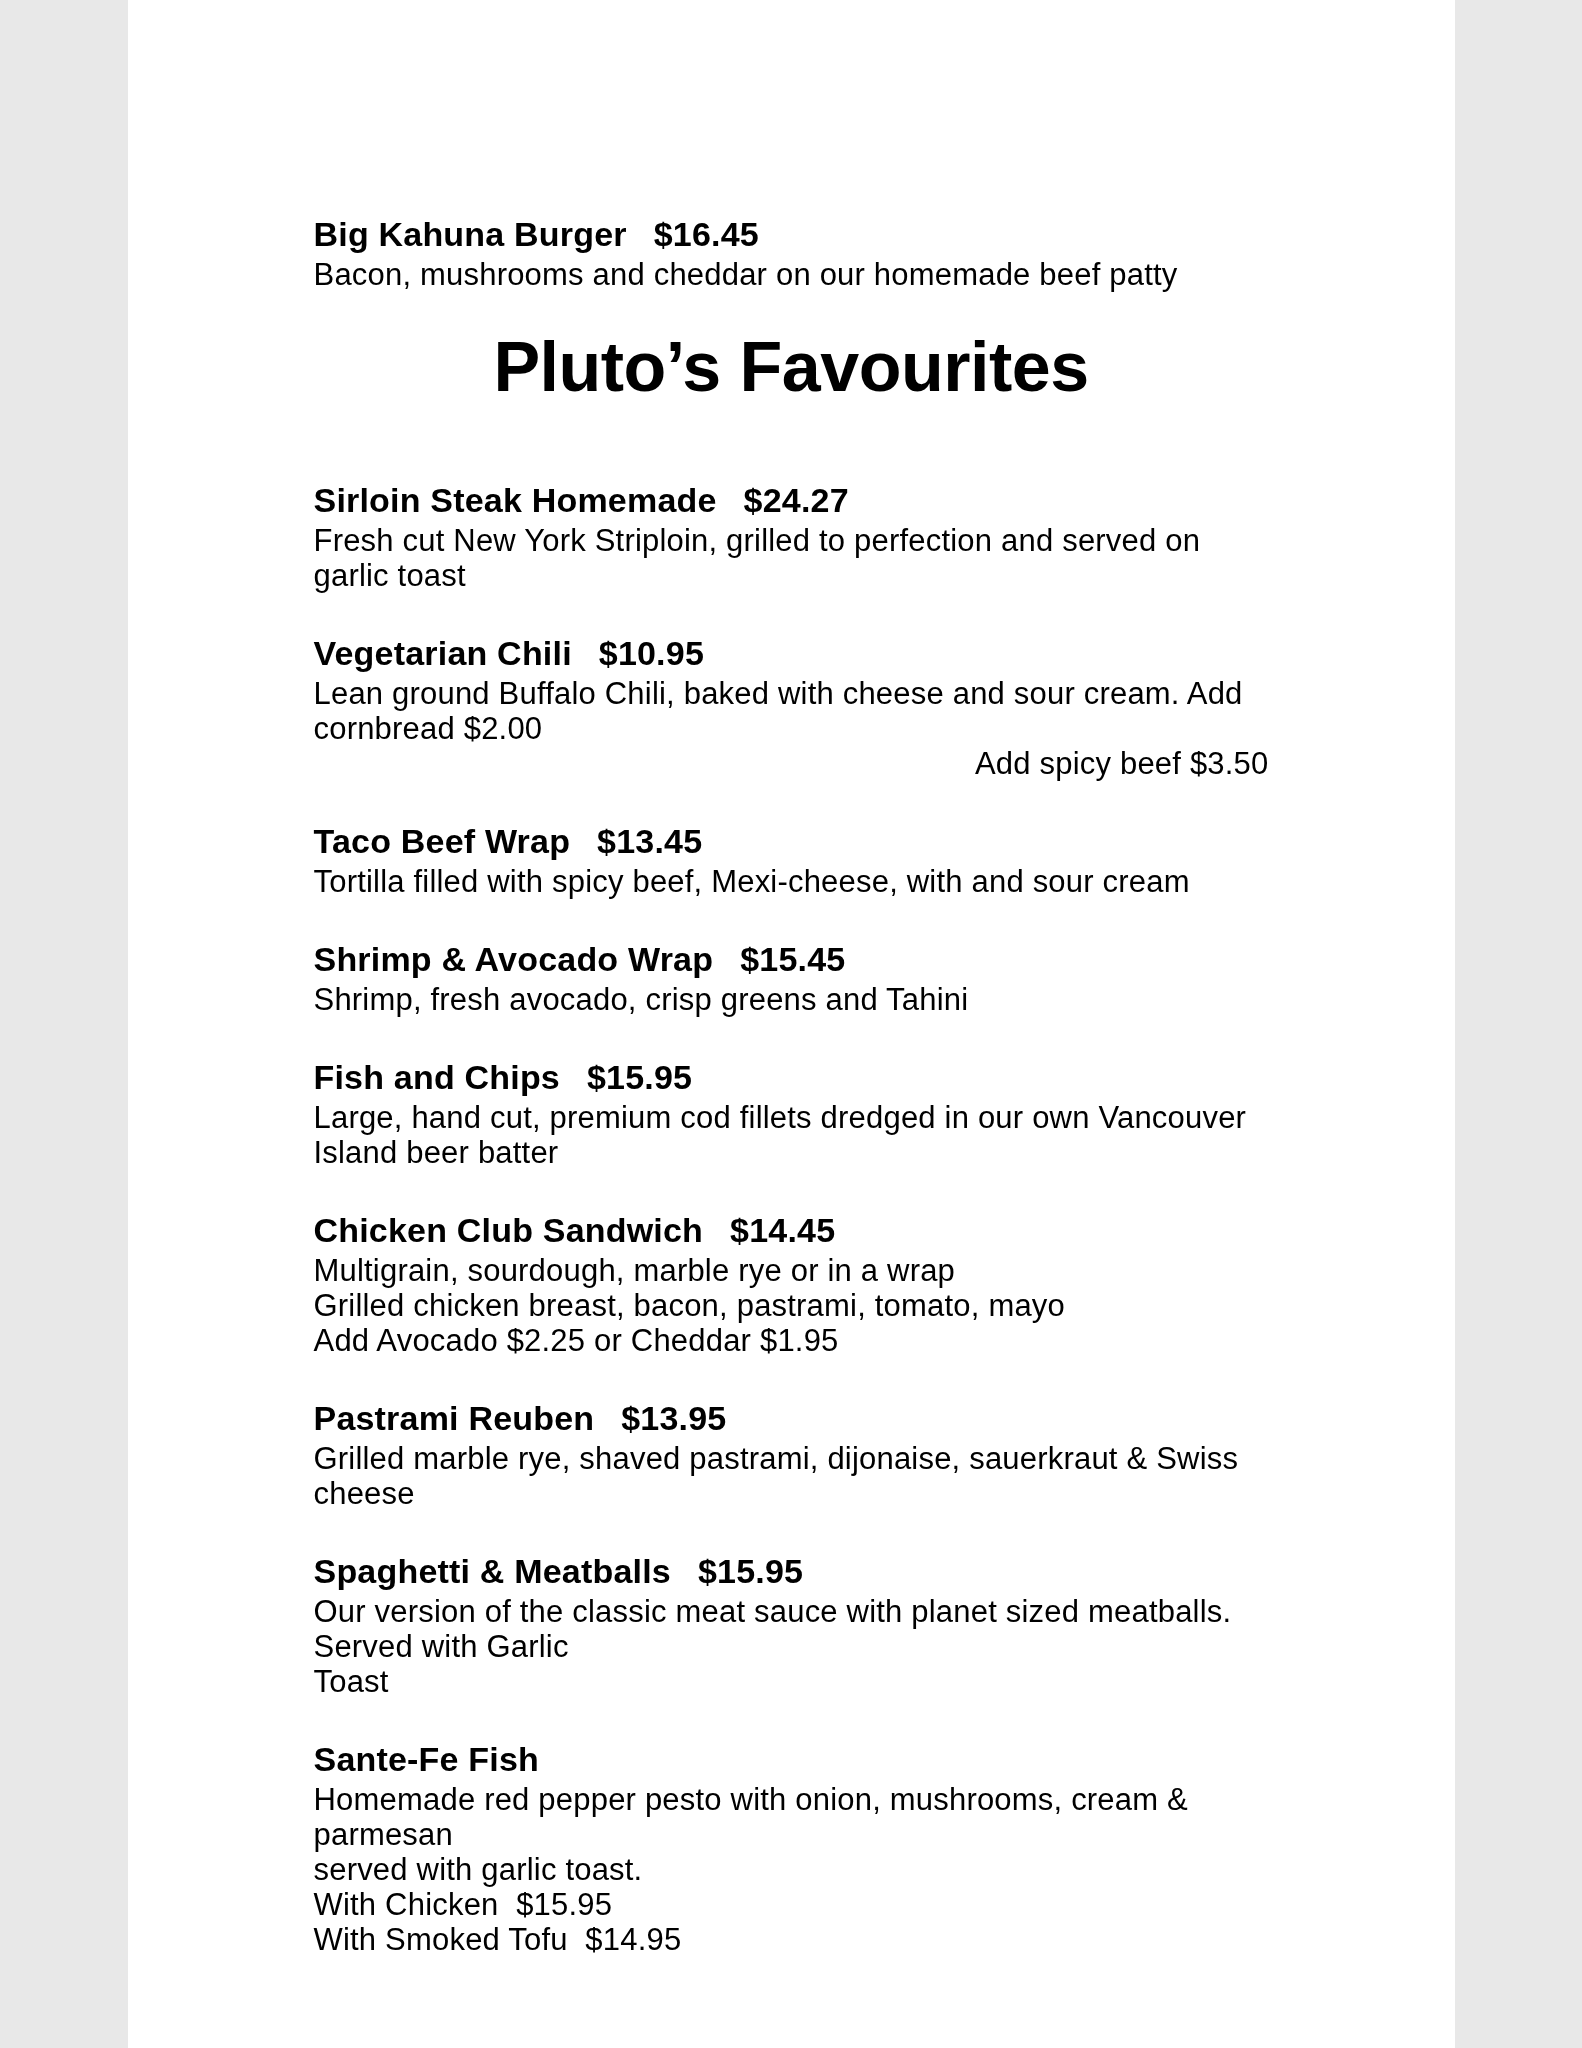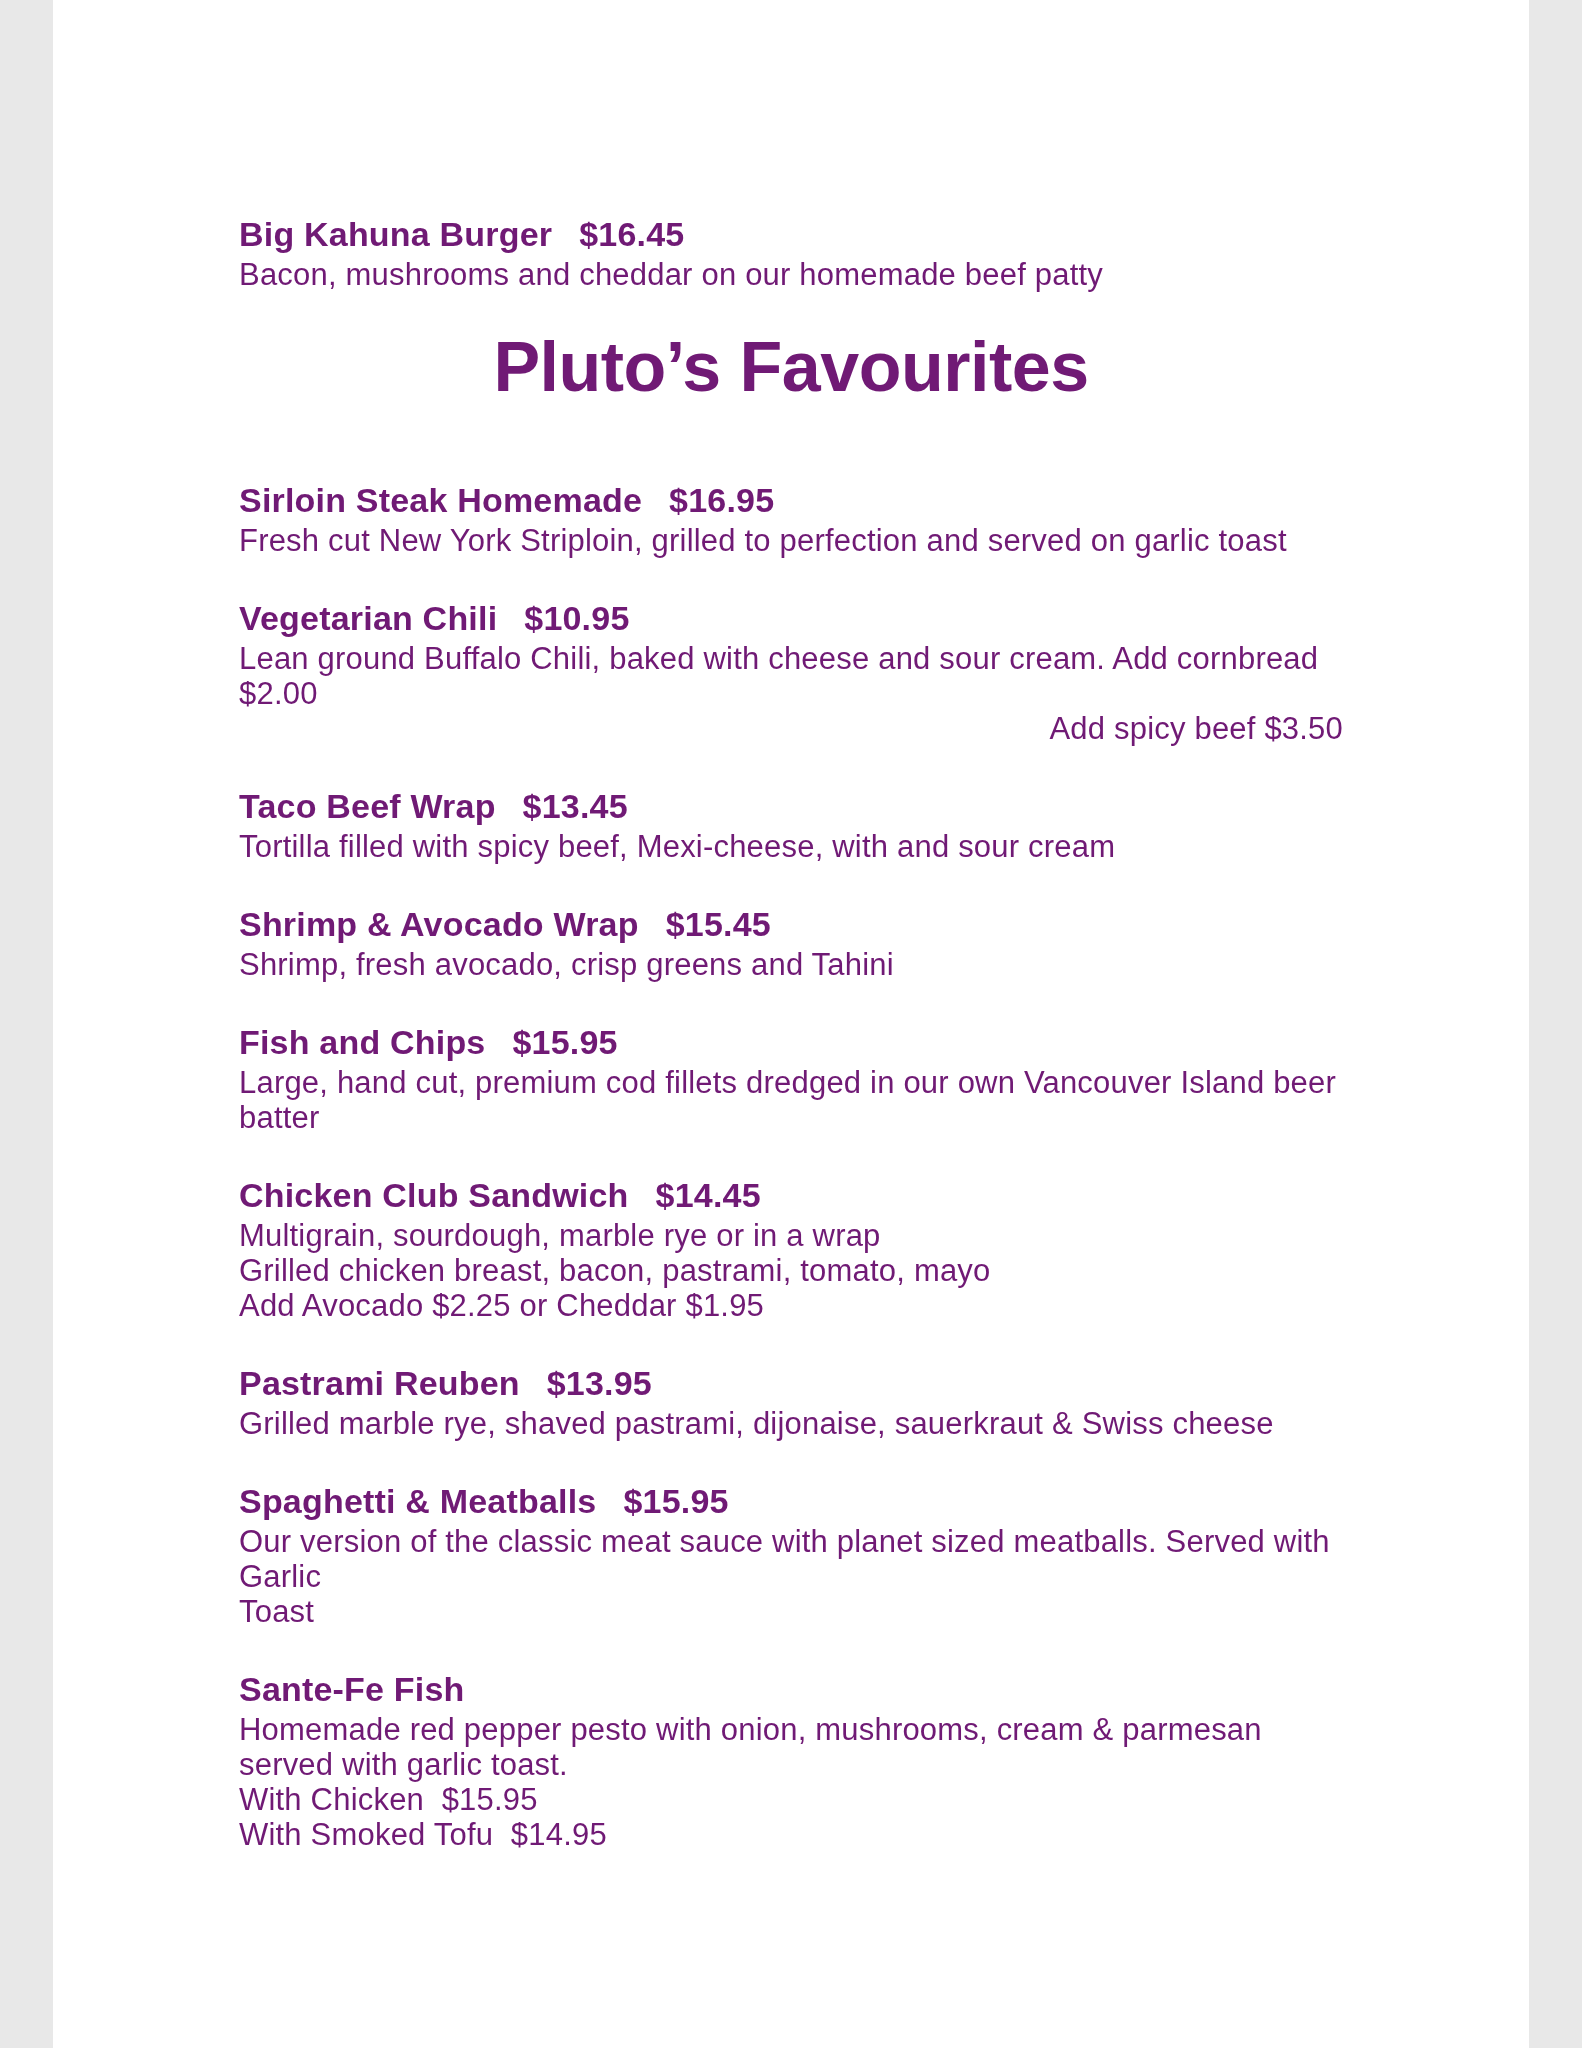--- a/index.html
+++ b/index.html
@@ -2,25 +2,25 @@
 <html><head>
 <meta charset="utf-8">
 <style>
   html, body {
     margin: 0;
     padding: 0;
     background: #e8e8e8;
   }
   .page {
     position: relative;
-    width: 1476px;
+    width: 1327px;
     height: 2048px;
     margin: 0 auto;
     background: #ffffff;
-    color: #701a75;
+    color: #000000;
     font-family: "Liberation Sans", "DejaVu Sans", sans-serif;
     overflow: hidden;
   }
   .content {
     position: absolute;
     left: 186px;
     right: 186px;
     top: 212px;
   }
   .menu-item {
@@ -69,21 +69,21 @@
           <div class="item-desc">
             <div class="desc-line">Bacon, mushrooms and cheddar on our homemade beef patty</div>
           </div>
         </div>
       </div>
 
     <div class="section-title">Pluto’s Favourites</div>
 
     <div id="items-main">
         <div class="menu-item">
-          <div class="item-title"><span class="item-name">Sirloin Steak Homemade</span><span class="item-price">$16.95</span></div>
+          <div class="item-title"><span class="item-name">Sirloin Steak Homemade</span><span class="item-price">$24.27</span></div>
           <div class="item-desc">
             <div class="desc-line">Fresh cut New York Striploin, grilled to perfection and served on garlic toast</div>
           </div>
         </div>
         <div class="menu-item">
           <div class="item-title"><span class="item-name">Vegetarian Chili</span><span class="item-price">$10.95</span></div>
           <div class="item-desc">
             <div class="desc-line">Lean ground Buffalo Chili, baked with cheese and sour cream. Add cornbread $2.00</div>
             <div class="desc-line right">Add spicy beef $3.50</div>
           </div>

